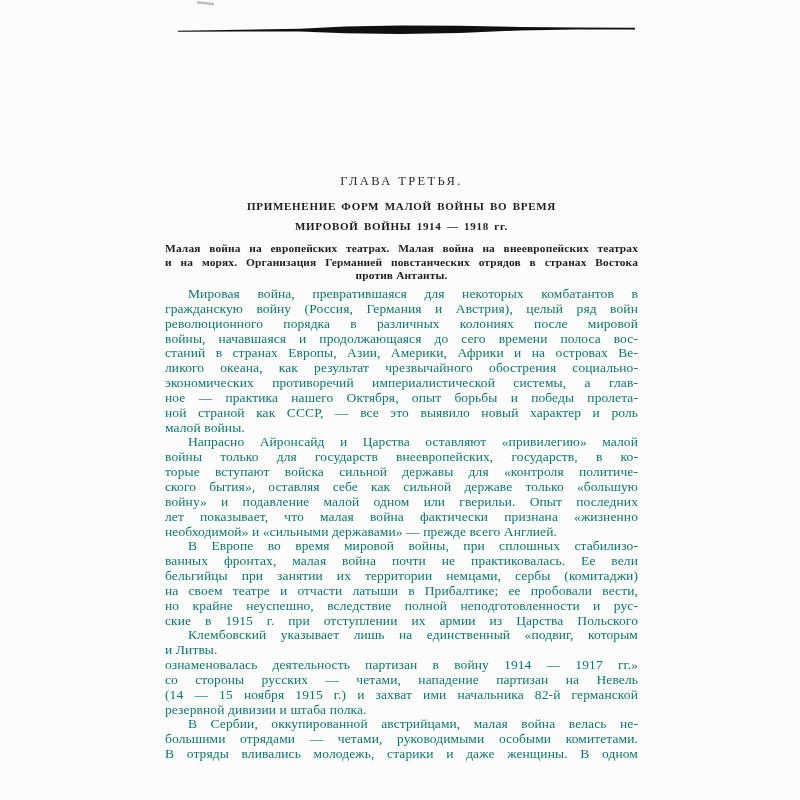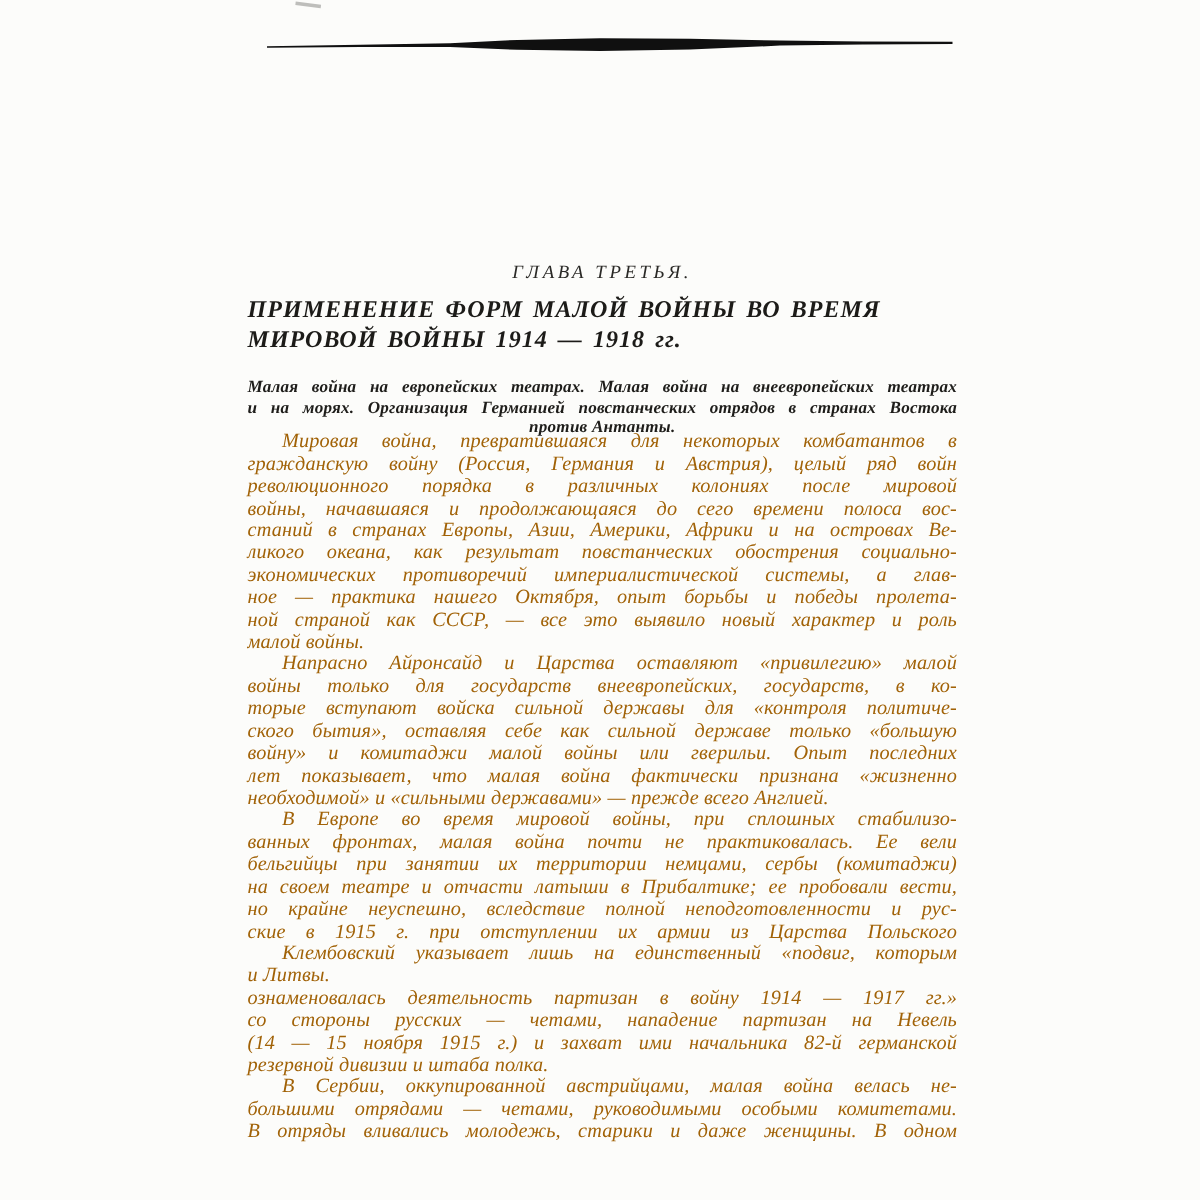--- a/index.html
+++ b/index.html
@@ -22,74 +22,72 @@
     position: absolute;
     top: 0;
     left: 0;
   }
   .column {
     position: absolute;
     left: 165px;
     top: 0;
     width: 473px;
     height: 800px;
-    font-style: italic;
   }
   .chapter-heading {
     position: absolute;
     top: 174px;
     left: 0;
     right: 0;
     text-align: center;
     font-size: 12.5px;
     letter-spacing: 2.4px;
     color: #2b2a27;
   }
   .chapter-title {
     position: absolute;
     top: 197px;
     left: 0;
     right: 0;
     margin: 0;
-    text-align: left;
-    font-size: 16px;
+    text-align: center;
+    font-size: 11px;
     font-weight: bold;
     line-height: 19.5px;
     letter-spacing: 0.7px;
     word-spacing: 2px;
     color: #1c1b18;
   }
   .chapter-abstract {
     position: absolute;
     top: 242px;
     left: 0;
     right: 0;
     font-size: 11.4px;
     font-weight: bold;
     line-height: 13.6px;
     letter-spacing: 0.15px;
     color: #1e1d1a;
-    margin-top: 10px;
   }
   .aline {
     text-align: justify;
     text-align-last: justify;
   }
   .aline.centerline {
     text-align-last: center;
   }
   .body-text {
     position: absolute;
     top: 287px;
     left: 0;
     right: 0;
     font-size: 13.5px;
     line-height: 14.85px;
     letter-spacing: 0.1px;
-    color: #a16207;
+    color: #0f766e;
   }
   .tline {
     text-align: justify;
     text-align-last: justify;
     white-space: normal;
   }
   .tline.endline {
     text-align-last: left;
   }
   .tline.indent {
@@ -122,30 +120,30 @@
         <div class="aline">и на морях. Организация Германией повстанческих отрядов в странах Востока</div>
         <div class="aline centerline">против Антанты.</div>
       </div>
 
     <div class="body-text">
         <div class="tline indent">Мировая война, превратившаяся для некоторых комбатантов в</div>
         <div class="tline">гражданскую войну (Россия, Германия и Австрия), целый ряд войн</div>
         <div class="tline">революционного порядка в различных колониях после мировой</div>
         <div class="tline">войны, начавшаяся и продолжающаяся до сего времени полоса вос-</div>
         <div class="tline">станий в странах Европы, Азии, Америки, Африки и на островах Ве-</div>
-        <div class="tline">ликого океана, как результат повстанческих обострения социально-</div>
+        <div class="tline">ликого океана, как результат чрезвычайного обострения социально-</div>
         <div class="tline">экономических противоречий империалистической системы, а глав-</div>
         <div class="tline">ное — практика нашего Октября, опыт борьбы и победы пролета-</div>
         <div class="tline">ной страной как СССР, — все это выявило новый характер и роль</div>
         <div class="tline endline">малой войны.</div>
         <div class="tline indent">Напрасно Айронсайд и Царства оставляют «привилегию» малой</div>
         <div class="tline">войны только для государств внеевропейских, государств, в ко-</div>
         <div class="tline">торые вступают войска сильной державы для «контроля политиче-</div>
         <div class="tline">ского бытия», оставляя себе как сильной державе только «большую</div>
-        <div class="tline">войну» и комитаджи малой войны или гверильи. Опыт последних</div>
+        <div class="tline">войну» и подавление малой одном или гверильи. Опыт последних</div>
         <div class="tline">лет показывает, что малая война фактически признана «жизненно</div>
         <div class="tline endline">необходимой» и «сильными державами» — прежде всего Англией.</div>
         <div class="tline indent">В Европе во время мировой войны, при сплошных стабилизо-</div>
         <div class="tline">ванных фронтах, малая война почти не практиковалась. Ее вели</div>
         <div class="tline">бельгийцы при занятии их территории немцами, сербы (комитаджи)</div>
         <div class="tline">на своем театре и отчасти латыши в Прибалтике; ее пробовали вести,</div>
         <div class="tline">но крайне неуспешно, вследствие полной неподготовленности и рус-</div>
         <div class="tline">ские в 1915 г. при отступлении их армии из Царства Польского</div>
         <div class="tline indent">Клембовский указывает лишь на единственный «подвиг, которым</div>
         <div class="tline endline">и Литвы.</div>

